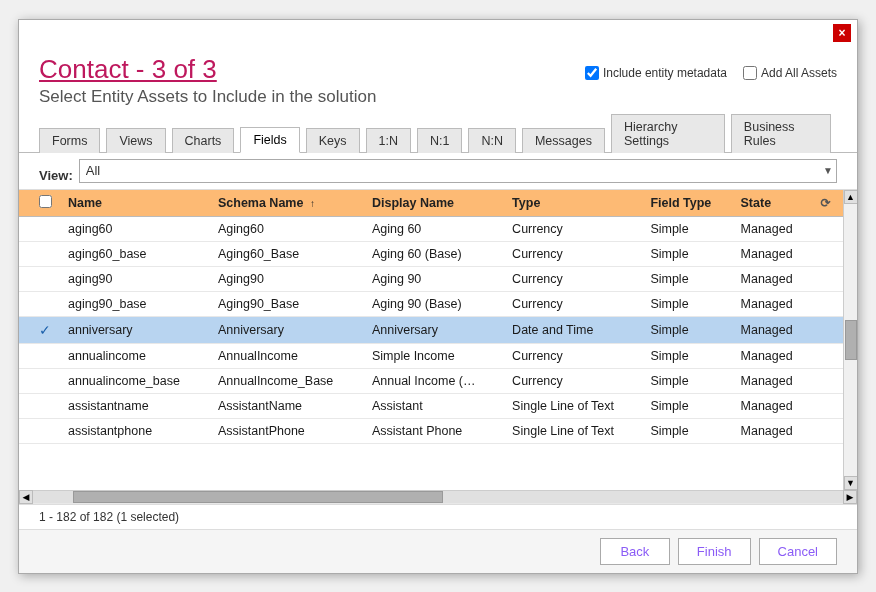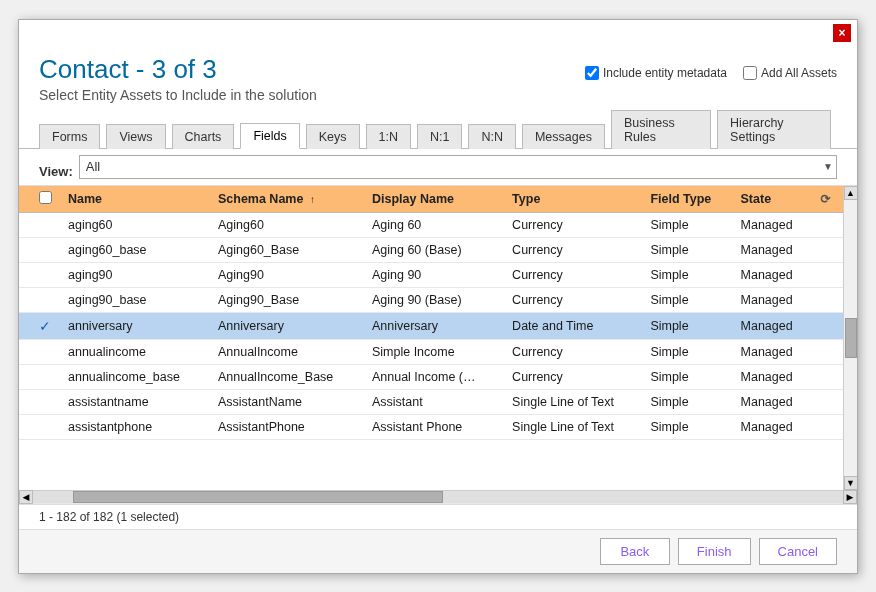--- a/index.html
+++ b/index.html
@@ -50,25 +50,26 @@
     .dialog-header {
       padding: 8px 20px 6px 20px;
       display: flex;
       align-items: flex-start;
       justify-content: space-between;
     }
     .dialog-title-section {}
     .dialog-title {
       font-size: 26px;
       font-weight: 300;
-      color: #0369a1;
+      color: #be185d;
       line-height: 1.2;
+      text-decoration: underline;
     }
     .dialog-subtitle {
-      font-size: 14px;
+      font-size: 17px;
       color: #555;
       margin-top: 2px;
     }
     .dialog-options {
       display: flex;
       align-items: center;
       gap: 16px;
       padding-top: 12px;
     }
     .option-item {
@@ -341,22 +342,22 @@
   <div class="tabs-bar" id="tabs-bar">
       <div class="tab">Forms</div>
       <div class="tab">Views</div>
       <div class="tab">Charts</div>
       <div class="tab active">Fields</div>
       <div class="tab">Keys</div>
       <div class="tab">1:N</div>
       <div class="tab">N:1</div>
       <div class="tab">N:N</div>
       <div class="tab">Messages</div>
+      <div class="tab">Hierarchy Settings</div>
       <div class="tab">Business Rules</div>
-      <div class="tab">Hierarchy Settings</div>
     </div>
 
   <div class="view-bar">
     <span class="view-label">View:</span>
     <div class="view-dropdown-wrapper">
       <select class="view-dropdown">
         <option>All</option>
       </select>
     </div>
   </div>

